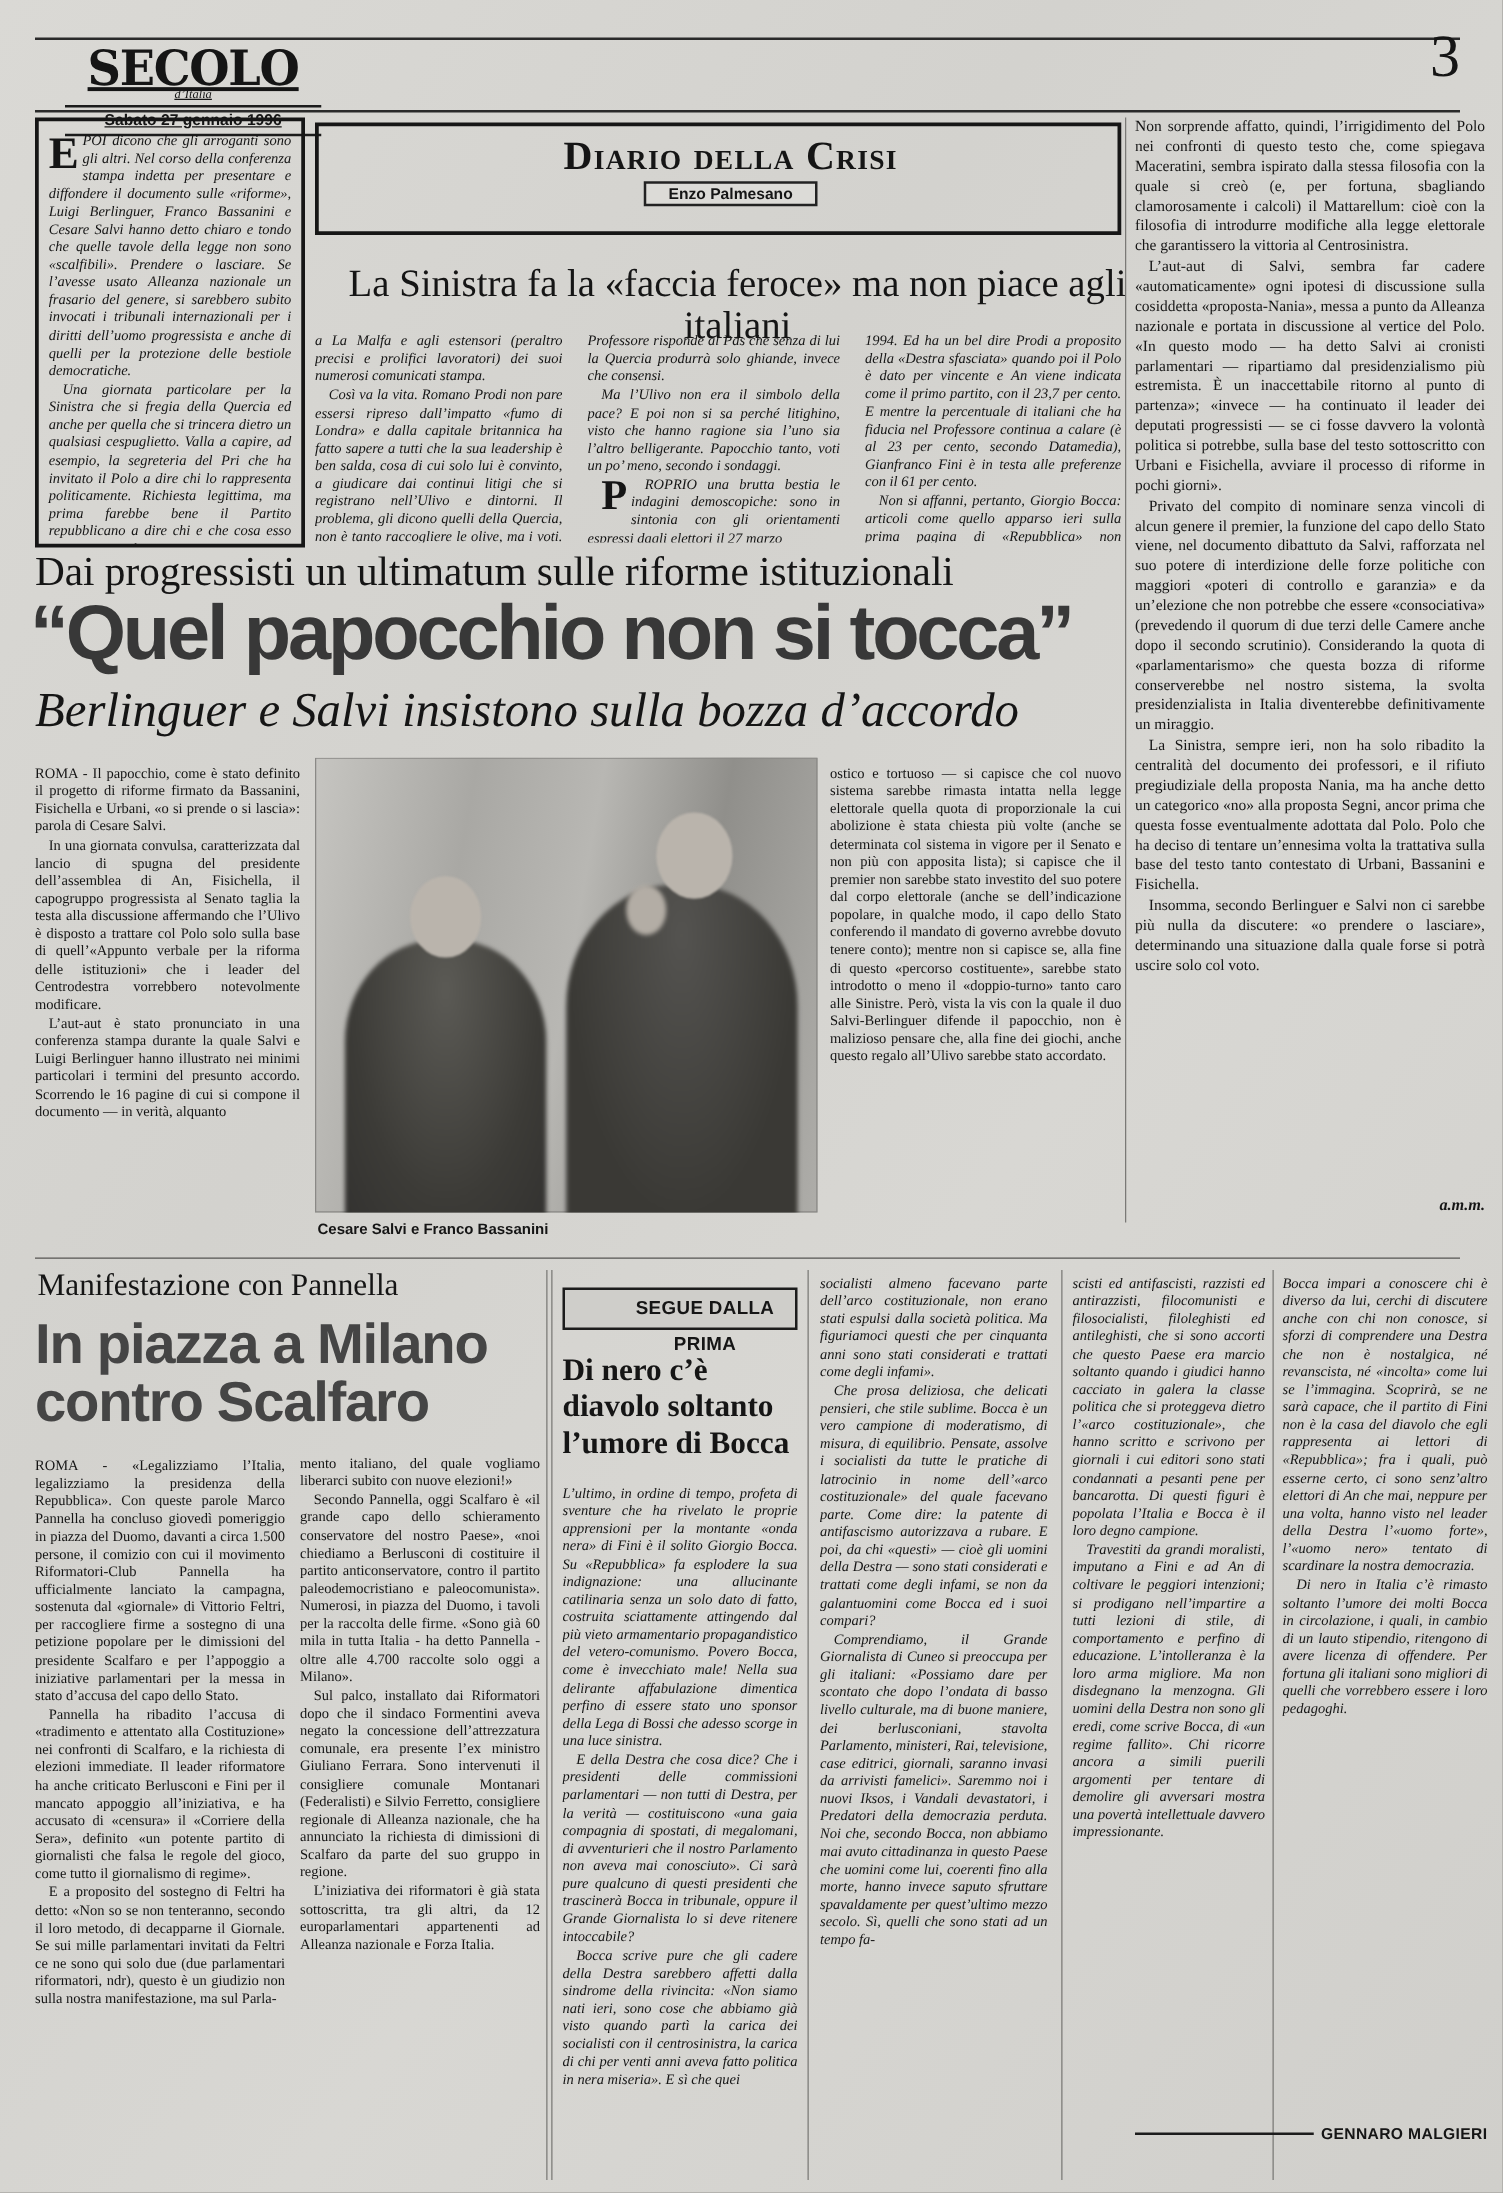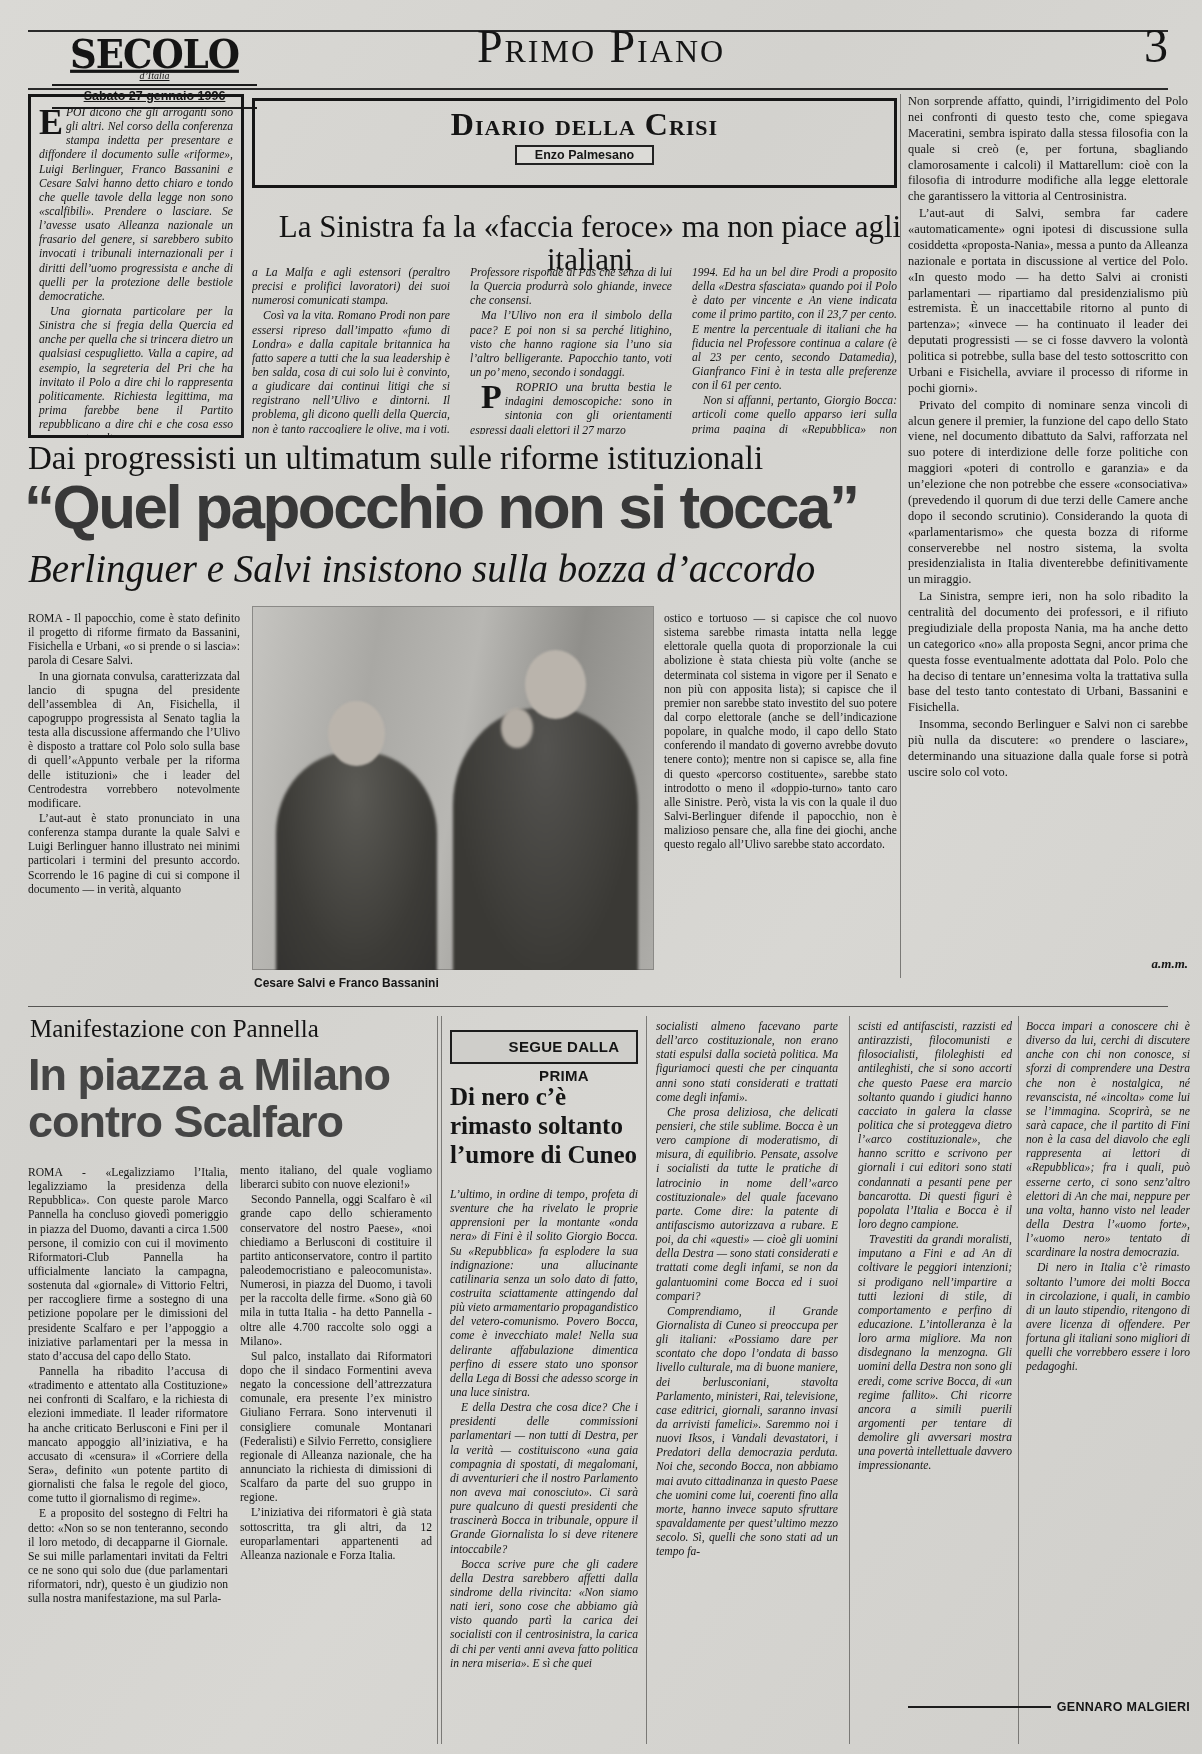--- a/index.html
+++ b/index.html
@@ -93,21 +93,20 @@
 <body>
 
 <div class="page">
 
   <div class="rule" style="left:28px;top:30px;width:1140px;height:2px;"></div>
   <div class="masthead">
     <div class="paper-name">SECOLO</div>
     <div class="paper-sub">d’Italia</div>
     <div class="paper-date">Sabato 27 gennaio 1996</div>
   </div>
-  <div class="section-title">Primo Piano</div>
   <div class="page-number">3</div>
   <div class="rule" style="left:28px;top:88px;width:1140px;height:2px;"></div>
 
   <div class="col it dropcap left-box">
       <p>E POI dicono che gli arroganti sono gli altri. Nel corso della conferenza stampa indetta per presentare e diffondere il documento sulle «riforme», Luigi Berlinguer, Franco Bassanini e Cesare Salvi hanno detto chiaro e tondo che quelle tavole della legge non sono «scalfibili». Prendere o lasciare. Se l’avesse usato Alleanza nazionale un frasario del genere, si sarebbero subito invocati i tribunali internazionali per i diritti dell’uomo progressista e anche di quelli per la protezione delle bestiole democratiche.</p>
       <p>Una giornata particolare per la Sinistra che si fregia della Quercia ed anche per quella che si trincera dietro un qualsiasi cespuglietto. Valla a capire, ad esempio, la segreteria del Pri che ha invitato il Polo a dire chi lo rappresenta politicamente. Richiesta legittima, ma prima farebbe bene il Partito repubblicano a dire chi e che cosa esso rappresenta, oltre</p>
     </div>
 
   <div class="diario-box">
     <div class="diario-title">Diario della Crisi</div>
@@ -172,21 +171,21 @@
       <p>mento italiano, del quale vogliamo liberarci subito con nuove elezioni!»</p>
       <p>Secondo Pannella, oggi Scalfaro è «il grande capo dello schieramento conservatore del nostro Paese», «noi chiediamo a Berlusconi di costituire il partito anticonservatore, contro il partito paleodemocristiano e paleocomunista». Numerosi, in piazza del Duomo, i tavoli per la raccolta delle firme. «Sono già 60 mila in tutta Italia - ha detto Pannella - oltre alle 4.700 raccolte solo oggi a Milano».</p>
       <p>Sul palco, installato dai Riformatori dopo che il sindaco Formentini aveva negato la concessione dell’attrezzatura comunale, era presente l’ex ministro Giuliano Ferrara. Sono intervenuti il consigliere comunale Montanari (Federalisti) e Silvio Ferretto, consigliere regionale di Alleanza nazionale, che ha annunciato la richiesta di dimissioni di Scalfaro da parte del suo gruppo in regione.</p>
       <p>L’iniziativa dei riformatori è già stata sottoscritta, tra gli altri, da 12 europarlamentari appartenenti ad Alleanza nazionale e Forza Italia.</p>
     </div>
 
   <div class="vrule vr-b1"></div>
   <div class="vrule vr-b1b"></div>
 
   <div class="segue-box">SEGUE DALLA PRIMA</div>
-  <h2 class="bocca-head">Di nero c’è rimasto soltanto l’umore di Cuneo</h2>
+  <h2 class="bocca-head">Di nero c’è diavolo soltanto l’umore di Bocca</h2>
   <div class="col it bocca-c1">
       <p>L’ultimo, in ordine di tempo, profeta di sventure che ha rivelato le proprie apprensioni per la montante «onda nera» di Fini è il solito Giorgio Bocca. Su «Repubblica» fa esplodere la sua indignazione: una allucinante catilinaria senza un solo dato di fatto, costruita sciattamente attingendo dal più vieto armamentario propagandistico del vetero-comunismo. Povero Bocca, come è invecchiato male! Nella sua delirante affabulazione dimentica perfino di essere stato uno sponsor della Lega di Bossi che adesso scorge in una luce sinistra.</p>
       <p>E della Destra che cosa dice? Che i presidenti delle commissioni parlamentari — non tutti di Destra, per la verità — costituiscono «una gaia compagnia di spostati, di megalomani, di avventurieri che il nostro Parlamento non aveva mai conosciuto». Ci sarà pure qualcuno di questi presidenti che trascinerà Bocca in tribunale, oppure il Grande Giornalista lo si deve ritenere intoccabile?</p>
       <p>Bocca scrive pure che gli cadere della Destra sarebbero affetti dalla sindrome della rivincita: «Non siamo nati ieri, sono cose che abbiamo già visto quando partì la carica dei socialisti con il centrosinistra, la carica di chi per venti anni aveva fatto politica in nera miseria». E sì che quei</p>
     </div>
 
   <div class="vrule vr-b2"></div>
   <div class="col it bocca-c2">
       <p>socialisti almeno facevano parte dell’arco costituzionale, non erano stati espulsi dalla società politica. Ma figuriamoci questi che per cinquanta anni sono stati considerati e trattati come degli infami».</p>
       <p>Che prosa deliziosa, che delicati pensieri, che stile sublime. Bocca è un vero campione di moderatismo, di misura, di equilibrio. Pensate, assolve i socialisti da tutte le pratiche di latrocinio in nome dell’«arco costituzionale» del quale facevano parte. Come dire: la patente di antifascismo autorizzava a rubare. E poi, da chi «questi» — cioè gli uomini della Destra — sono stati considerati e trattati come degli infami, se non da galantuomini come Bocca ed i suoi compari?</p>

